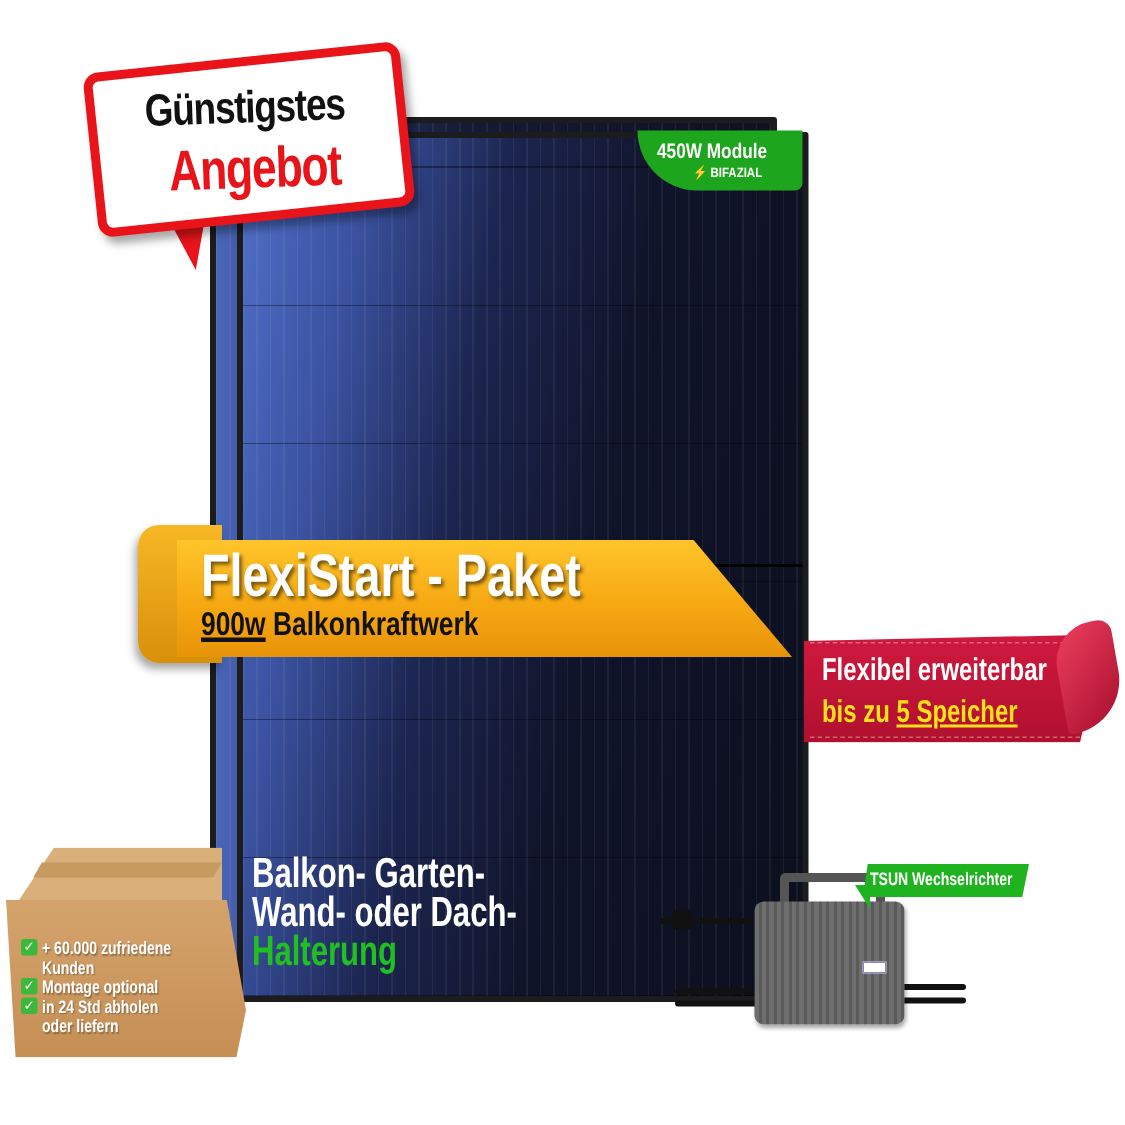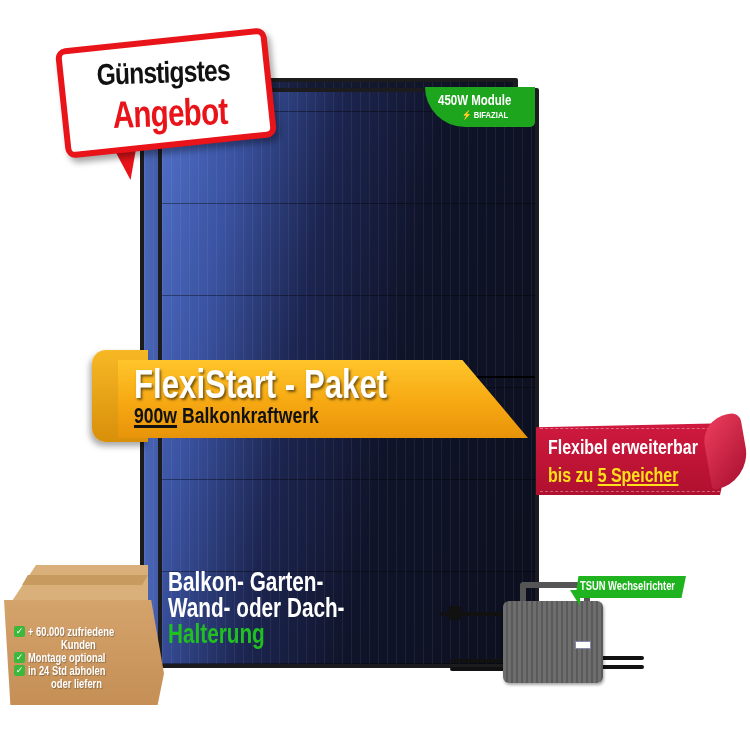--- a/index.html
+++ b/index.html
@@ -60,21 +60,21 @@
   .mount-l3{top:620px;color:#20c020;}
 
   
   .box-top{left:8px;top:565px;width:140px;height:42px;background:#d9b07a;clip-path:polygon(20% 0,100% 0,100% 100%,0 100%);}
   .box-tape{left:25px;top:575px;width:120px;height:10px;background:#c79a60;transform:skewX(-30deg);}
   .box-front{left:4px;top:600px;width:160px;height:105px;background:linear-gradient(180deg,#d4a36c,#c58f55);clip-path:polygon(0 0,92% 0,100% 70%,96% 100%,4% 100%);box-shadow:0 4px 6px rgba(0,0,0,0.3);}
   .box-list{left:14px;top:626px;}
   .box-item{display:flex;align-items:flex-start;height:13px;}
   .check{width:11px;height:11px;background:#3cb83c;border-radius:2px;color:#fff;font-size:9px;line-height:11px;text-align:center;margin-right:3px;flex:none;}
   .box-text{font-size:12px;color:#fff;font-weight:bold;transform:scaleX(0.78);transform-origin:left top;white-space:nowrap;line-height:13px;text-shadow:1px 1px 1px rgba(0,0,0,0.3);}
-  .box-indent{padding-left:14px;justify-content:center;}
+  .box-indent{padding-left:14px;}
 
   
   .cable{height:4px;background:#111;border-radius:2px;}
   .inv-handle{left:520px;top:582px;width:70px;height:22px;border:6px solid #555;border-bottom:none;border-radius:4px 4px 0 0;background:transparent;box-sizing:border-box;}
   .inv-body{left:503px;top:601px;width:100px;height:82px;background:repeating-linear-gradient(90deg,#6e6e6e 0 3px,#5a5a5a 3px 5px);border-radius:6px;box-shadow:1px 2px 3px rgba(0,0,0,0.35);}
   .inv-logo{left:575px;top:641px;width:14px;height:6px;background:#fff;border:1px solid #88a;}
   .tsun-tag{left:574px;top:576px;width:112px;height:22px;background:#1fb31f;clip-path:polygon(4% 0,100% 0,96% 100%,10% 100%,0 140%);}
   .tsun-tail{left:570px;top:590px;width:0;height:0;border-left:10px solid transparent;border-top:16px solid #1fb31f;}
   .tsun-text{left:580px;top:579px;font-size:12px;color:#fff;font-weight:bold;transform:scaleX(0.78);transform-origin:left top;white-space:nowrap;}
 </style>

